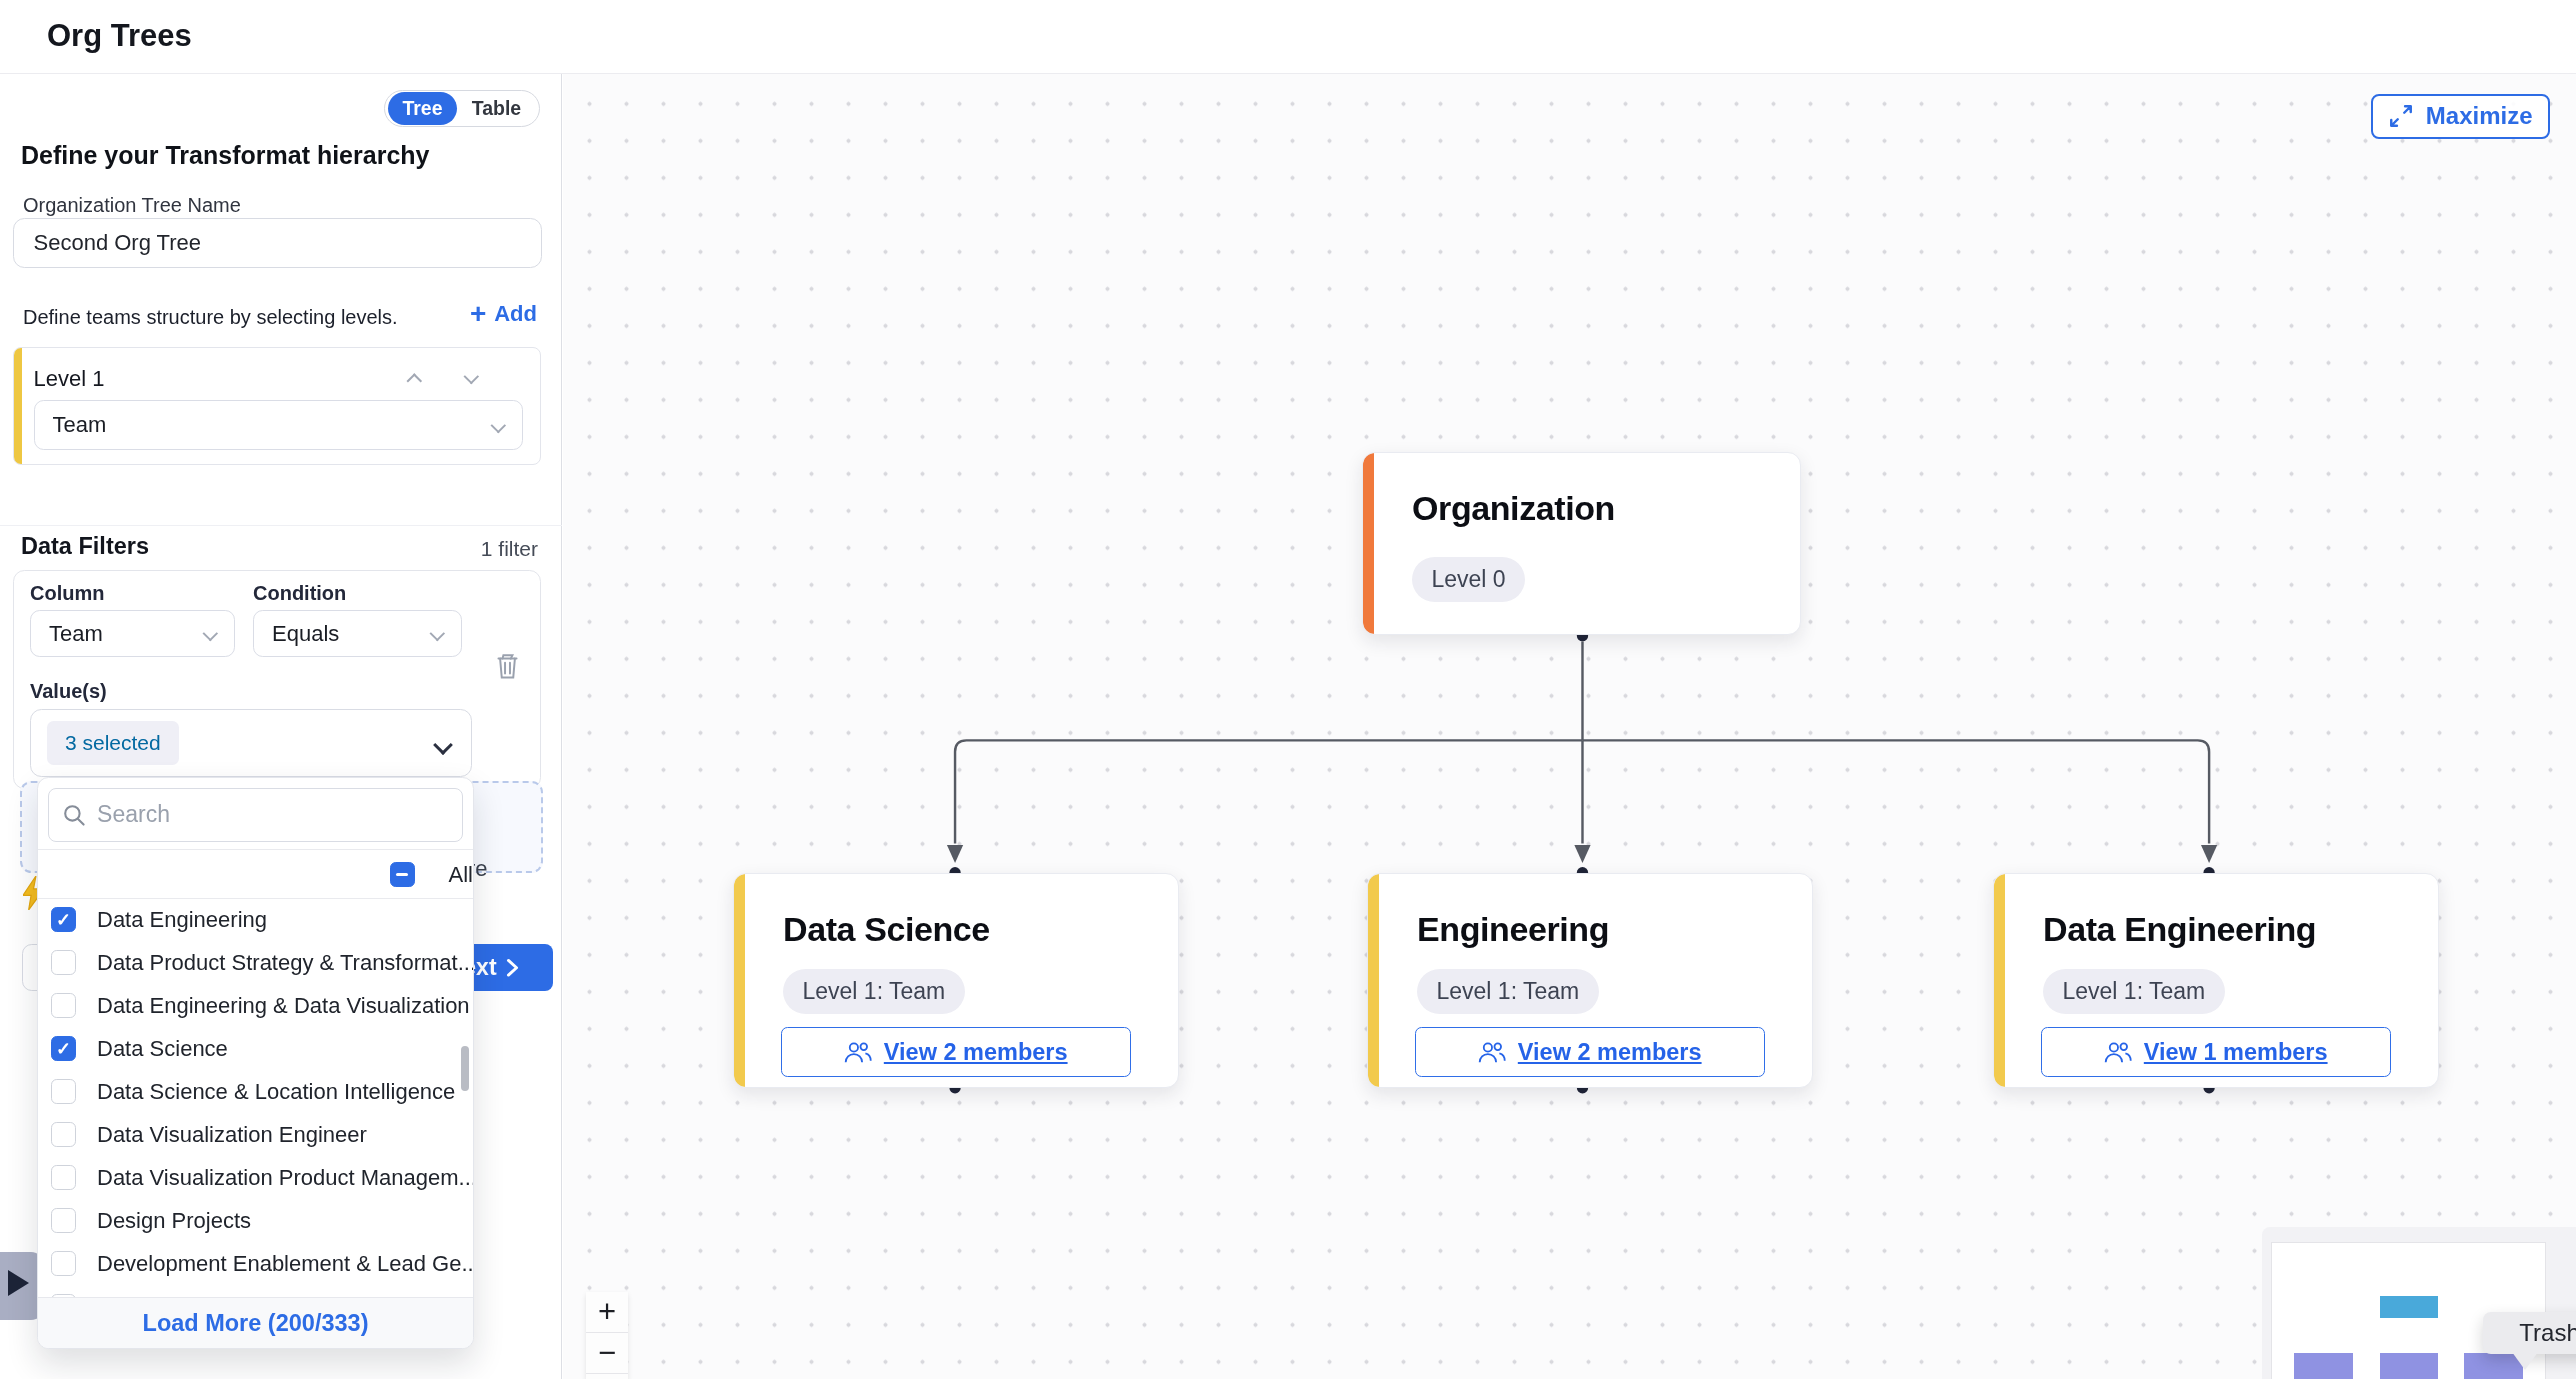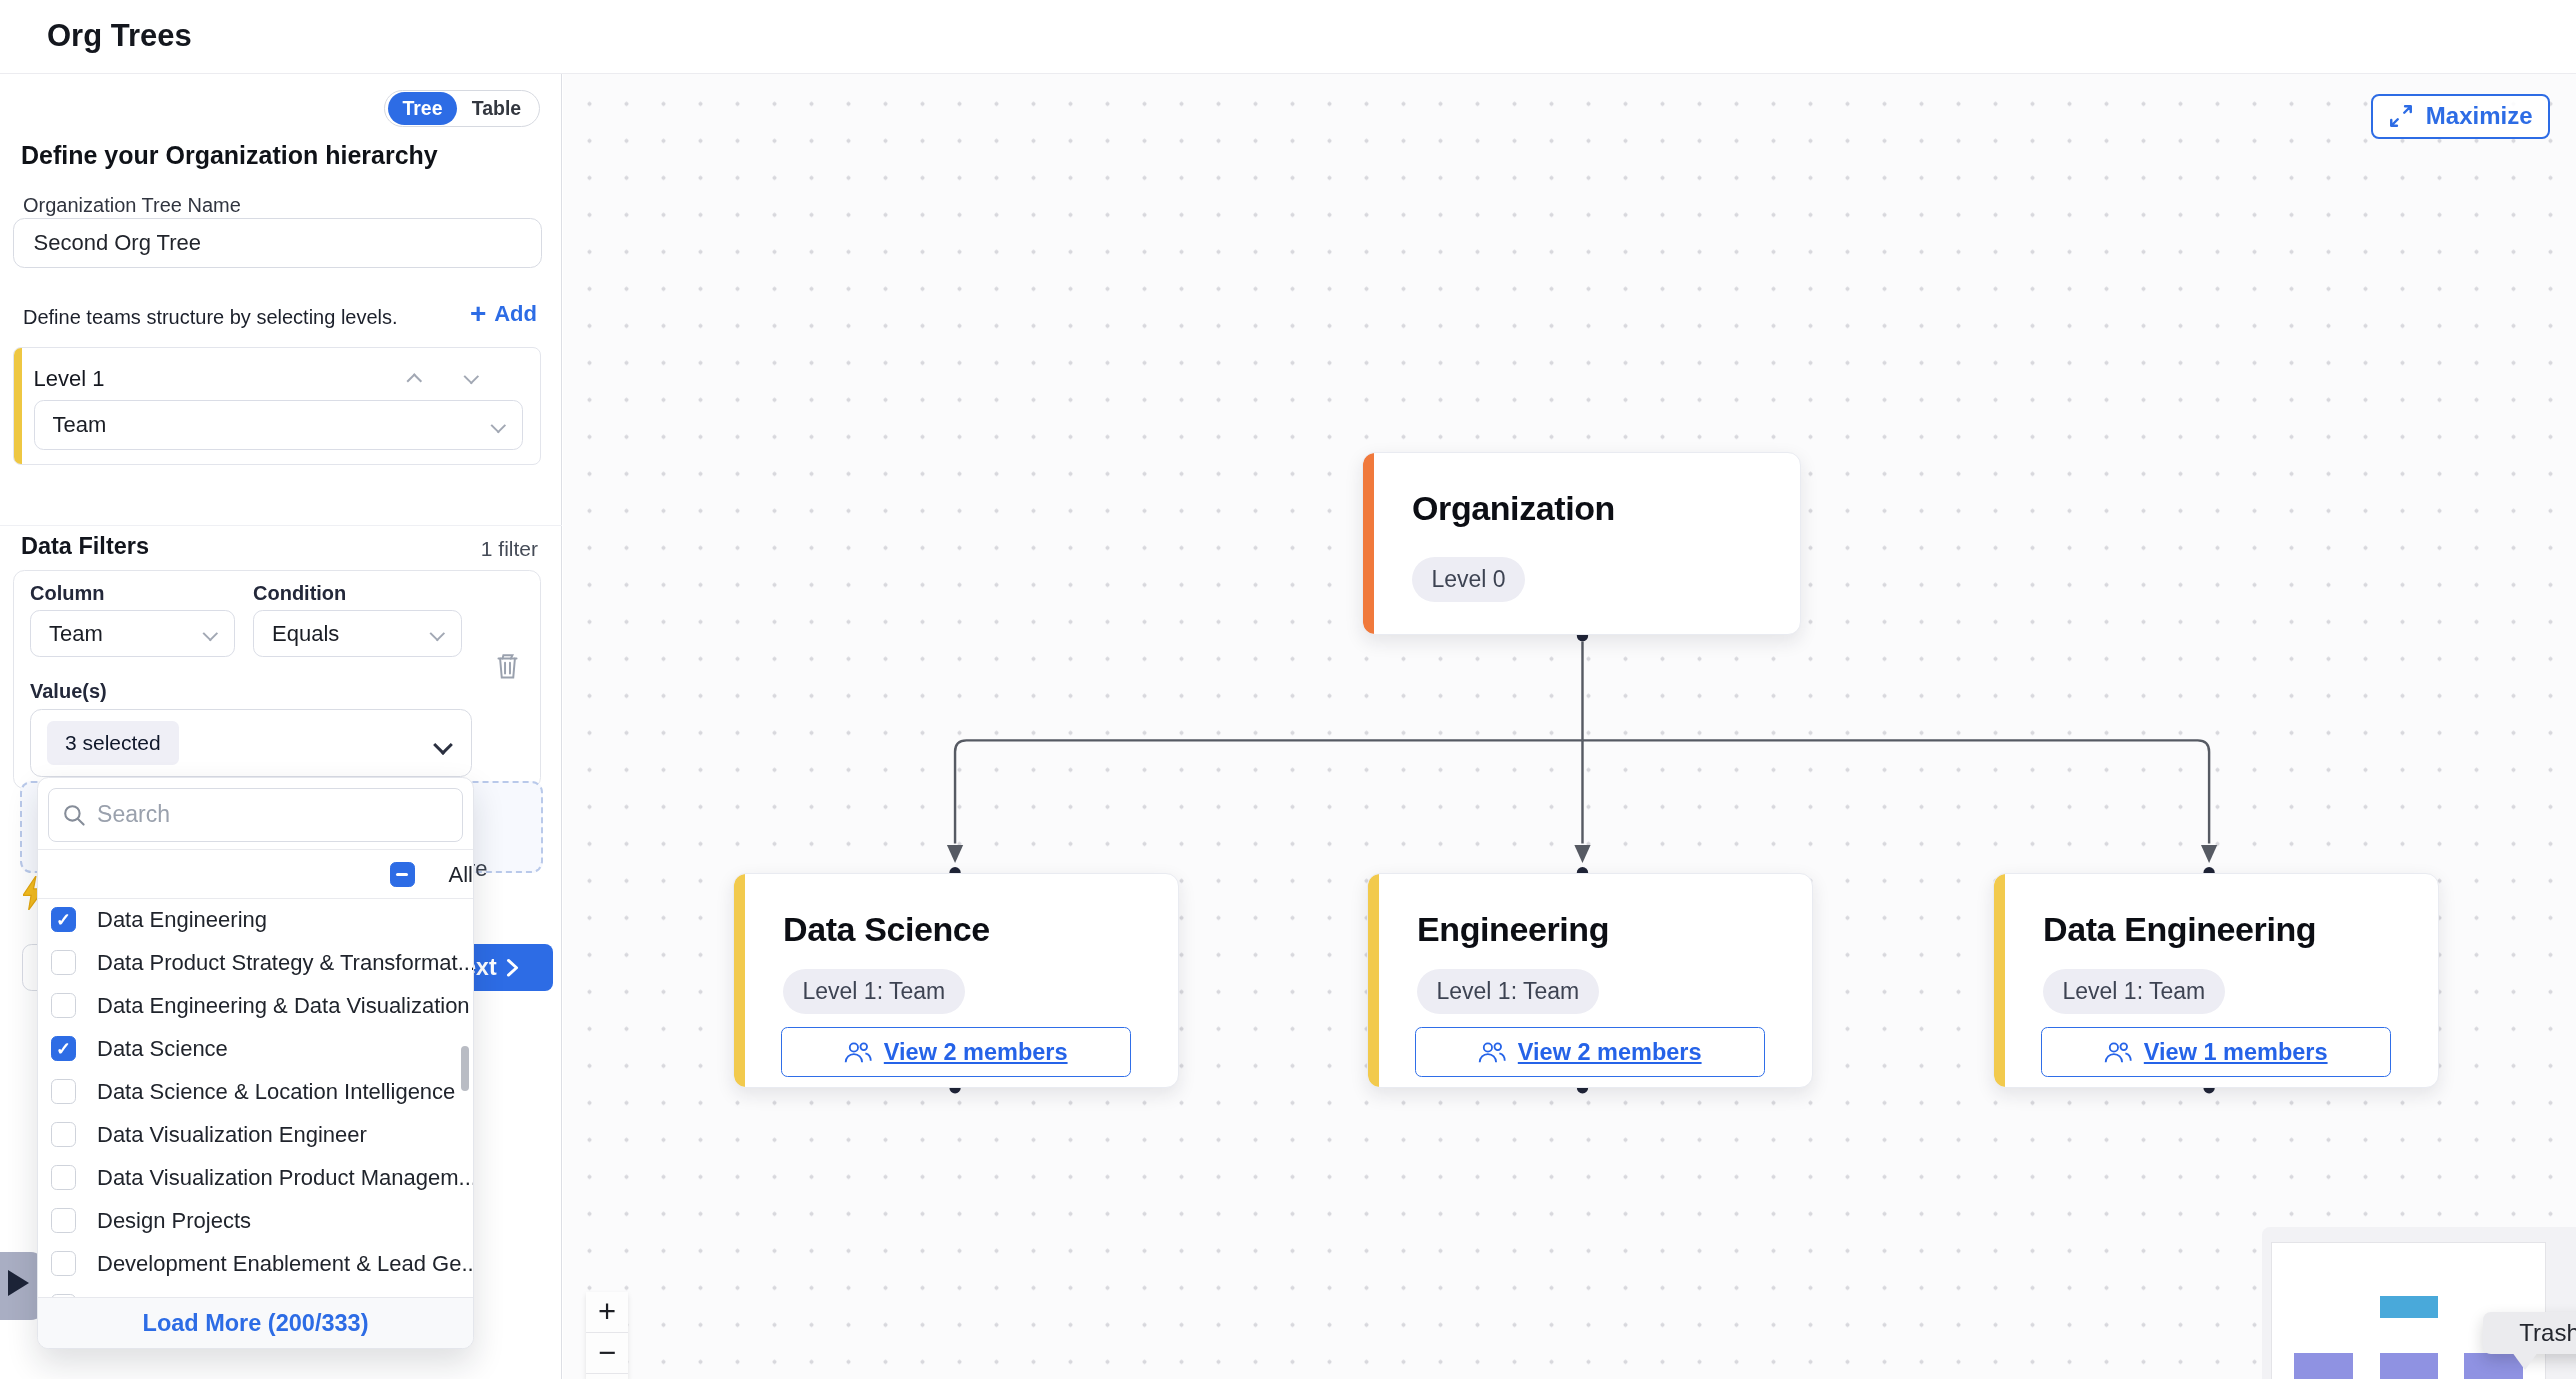--- a/index.html
+++ b/index.html
@@ -52,21 +52,21 @@
   .filter-card { position:absolute; left:13px; top:496px; width:528px; height:219px;
     border:1.6px solid #e3e5eb; border-radius:11.4px; background:#fff; }
   .fc-lbl { position:absolute; font-size:20px; font-weight:600; color:#23283a; }
   .col-select { position:absolute; left:16px; top:39px; width:205px; height:47px; }
   .cond-select { position:absolute; left:239px; top:39px; width:209px; height:47px; }
   .trash-ic { position:absolute; right:21px; top:81px; }
   .val-lbl { position:absolute; left:16px; top:109px; }
   .val-select { position:absolute; left:16px; top:138px; width:442px; height:68px;
     border:1.6px solid #d9dce4; border-radius:11.4px; background:#fff; display:flex; align-items:center; }
   .chip { margin-left:16px; background:#efeff6; border-radius:6.5px; padding:9.7px 18px;
-    font-size:21px; color:#0f172a; }
+    font-size:21px; color:#0369a1; }
   .chev-bold { position:absolute; right:21px; top:28px; width:14px; height:14px;
     border-right:3.2px solid #2b3040; border-bottom:3.2px solid #2b3040; transform:rotate(45deg); }
 
   
   .dashed-box { position:absolute; left:20px; top:707px; width:523px; height:92px;
     border:2.4px dashed #b9c9ea; border-radius:11.4px; background:#f7f9fe; z-index:4; }
   .bolt { position:absolute; left:23px; top:802px; z-index:4; }
   .hint-frag { position:absolute; left:468px; top:782px; font-size:22px; color:#3a404d; z-index:4; }
   .back-sliver { position:absolute; left:22px; top:870px; width:97px; height:47px;
     background:#fff; border:1.6px solid #d8dbe3; border-radius:9.7px; z-index:4; }
@@ -156,21 +156,21 @@
   <div class="title">Org Trees</div>
 </div>
 
 <div id="sidebar">
 
   <div class="toggle">
     <div class="seg active">Tree</div>
     <div class="seg">Table</div>
   </div>
 
-  <div class="h-heading">Define your Organization hierarchy</div>
+  <div class="h-heading">Define your Transformat hierarchy</div>
 
   <div class="lbl tree-name-label">Organization Tree Name</div>
   <input class="tree-name-input" value="Second Org Tree" style="">
 
   <div class="levels-hint">Define teams structure by selecting levels.</div>
   <div class="add-btn">
     <span class="plus">+</span>
     <span>Add</span>
   </div>
 

